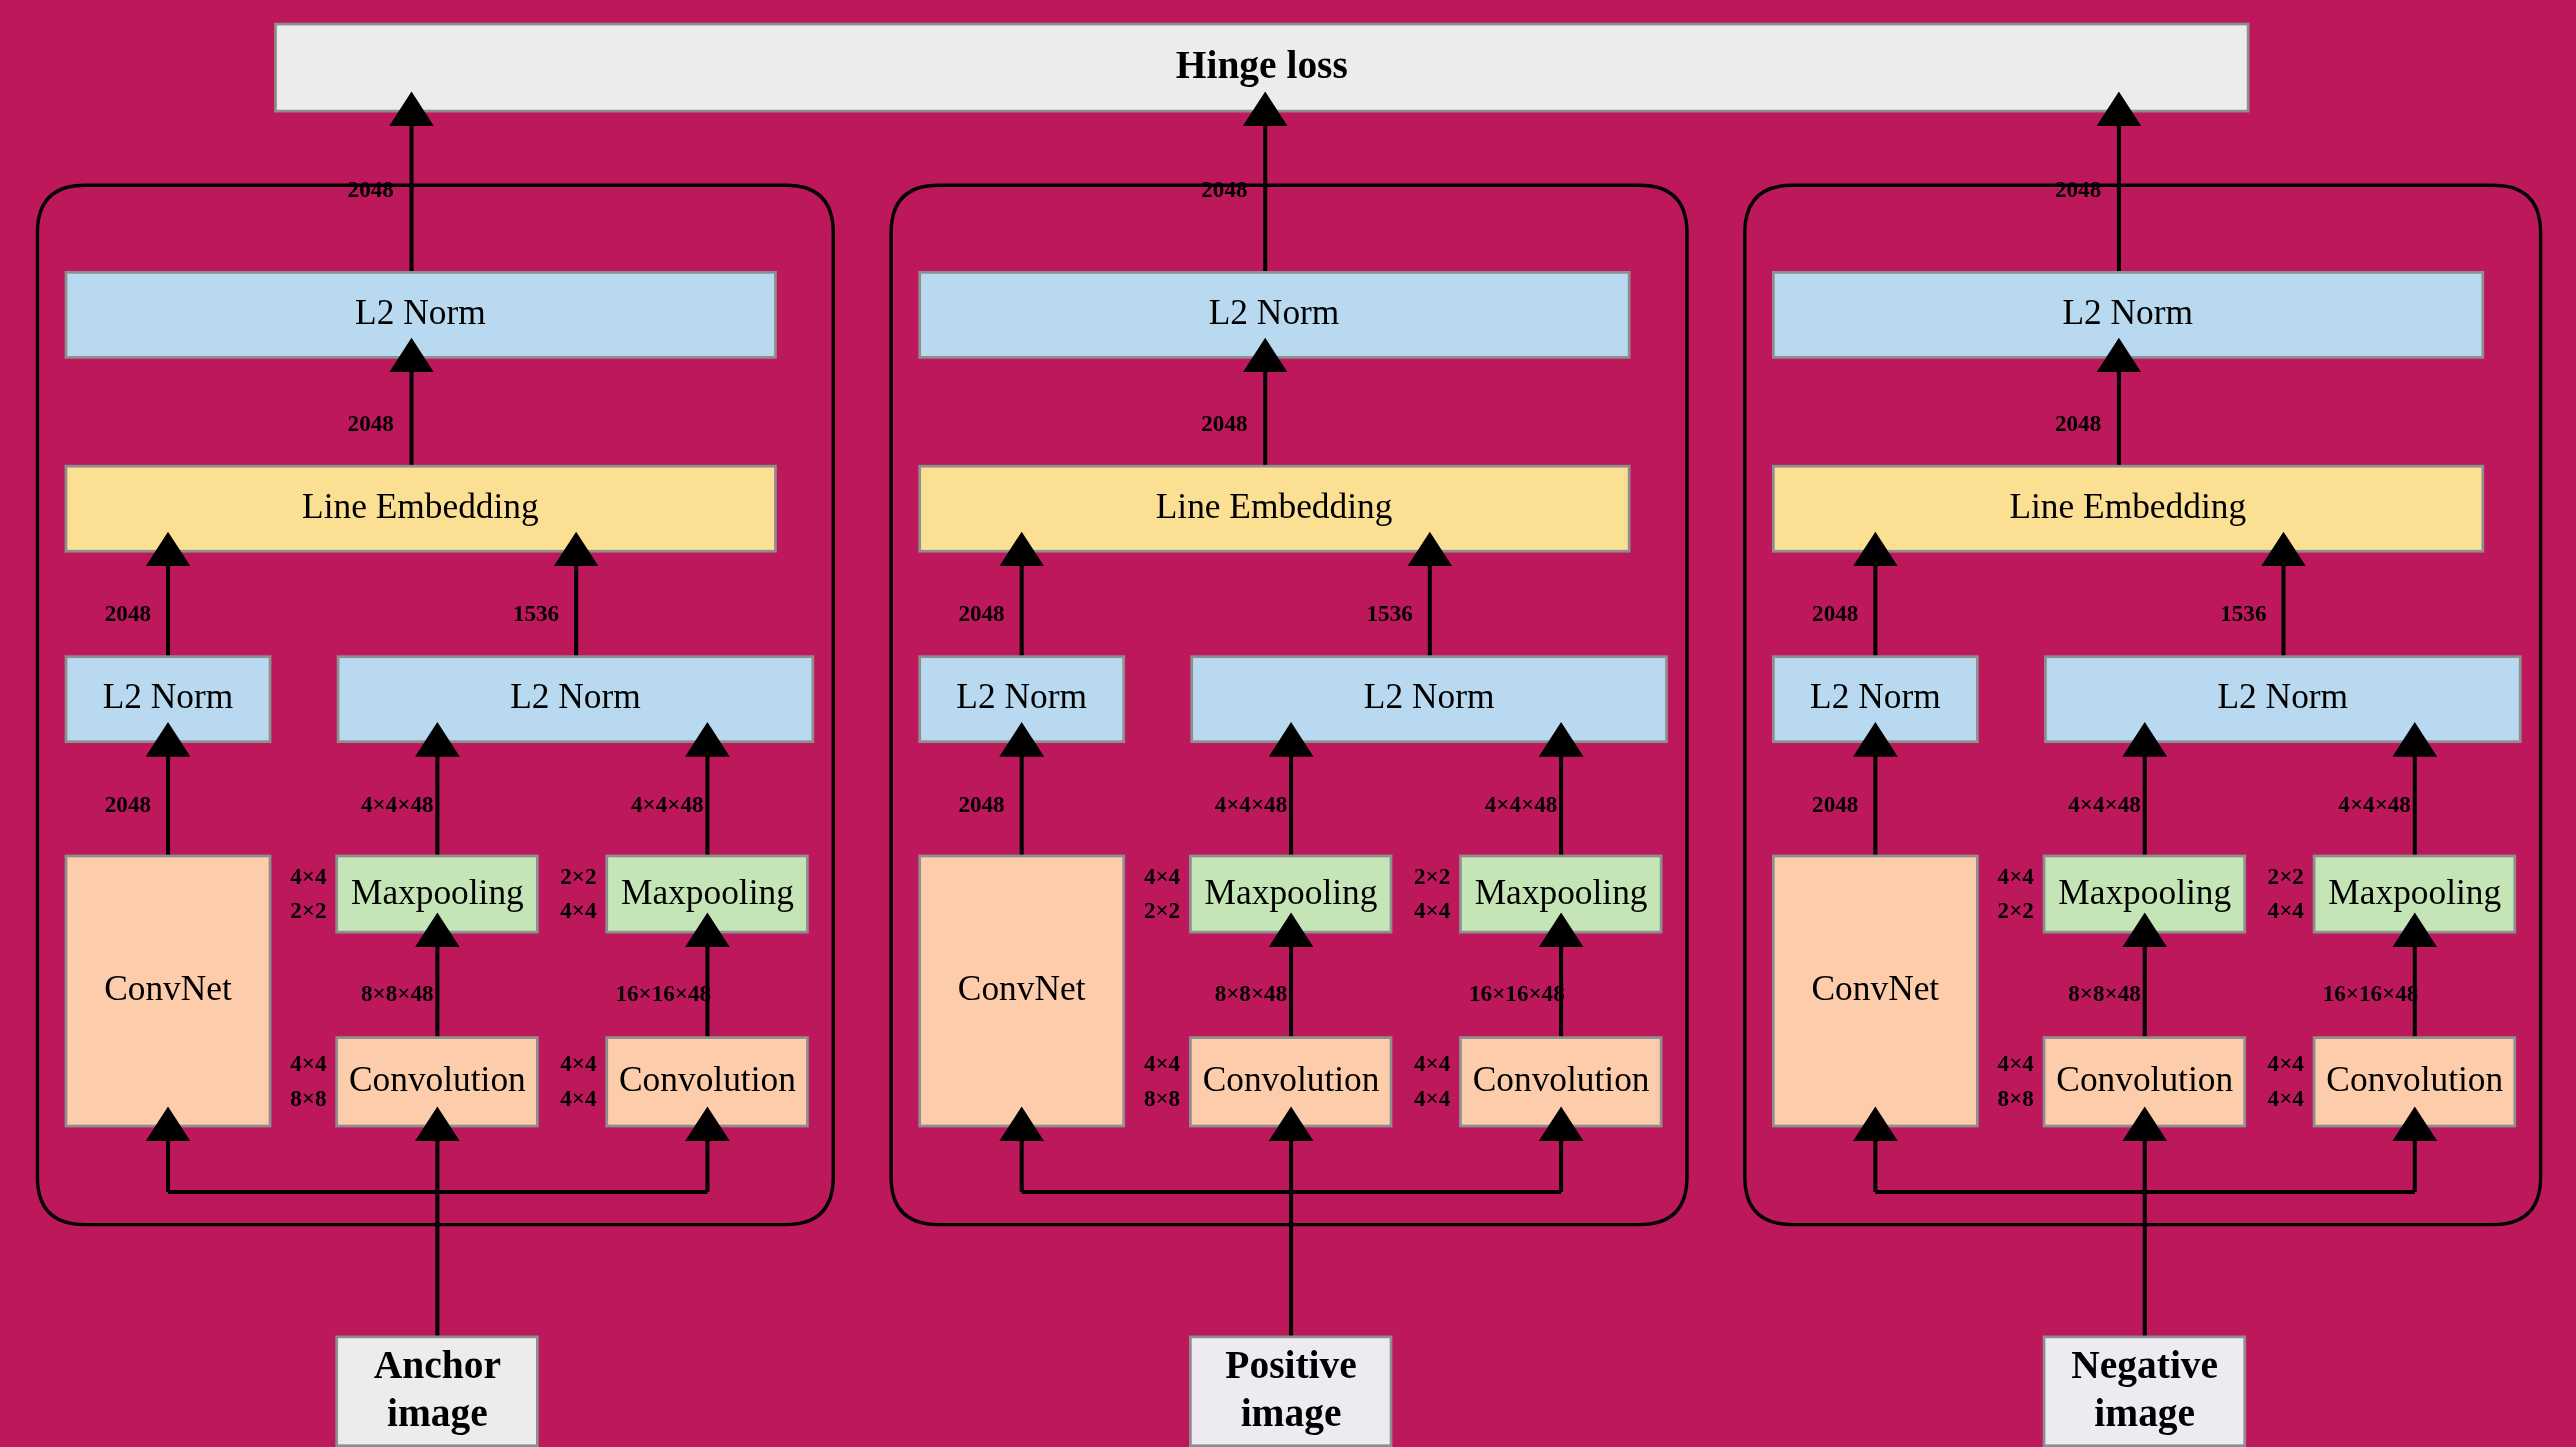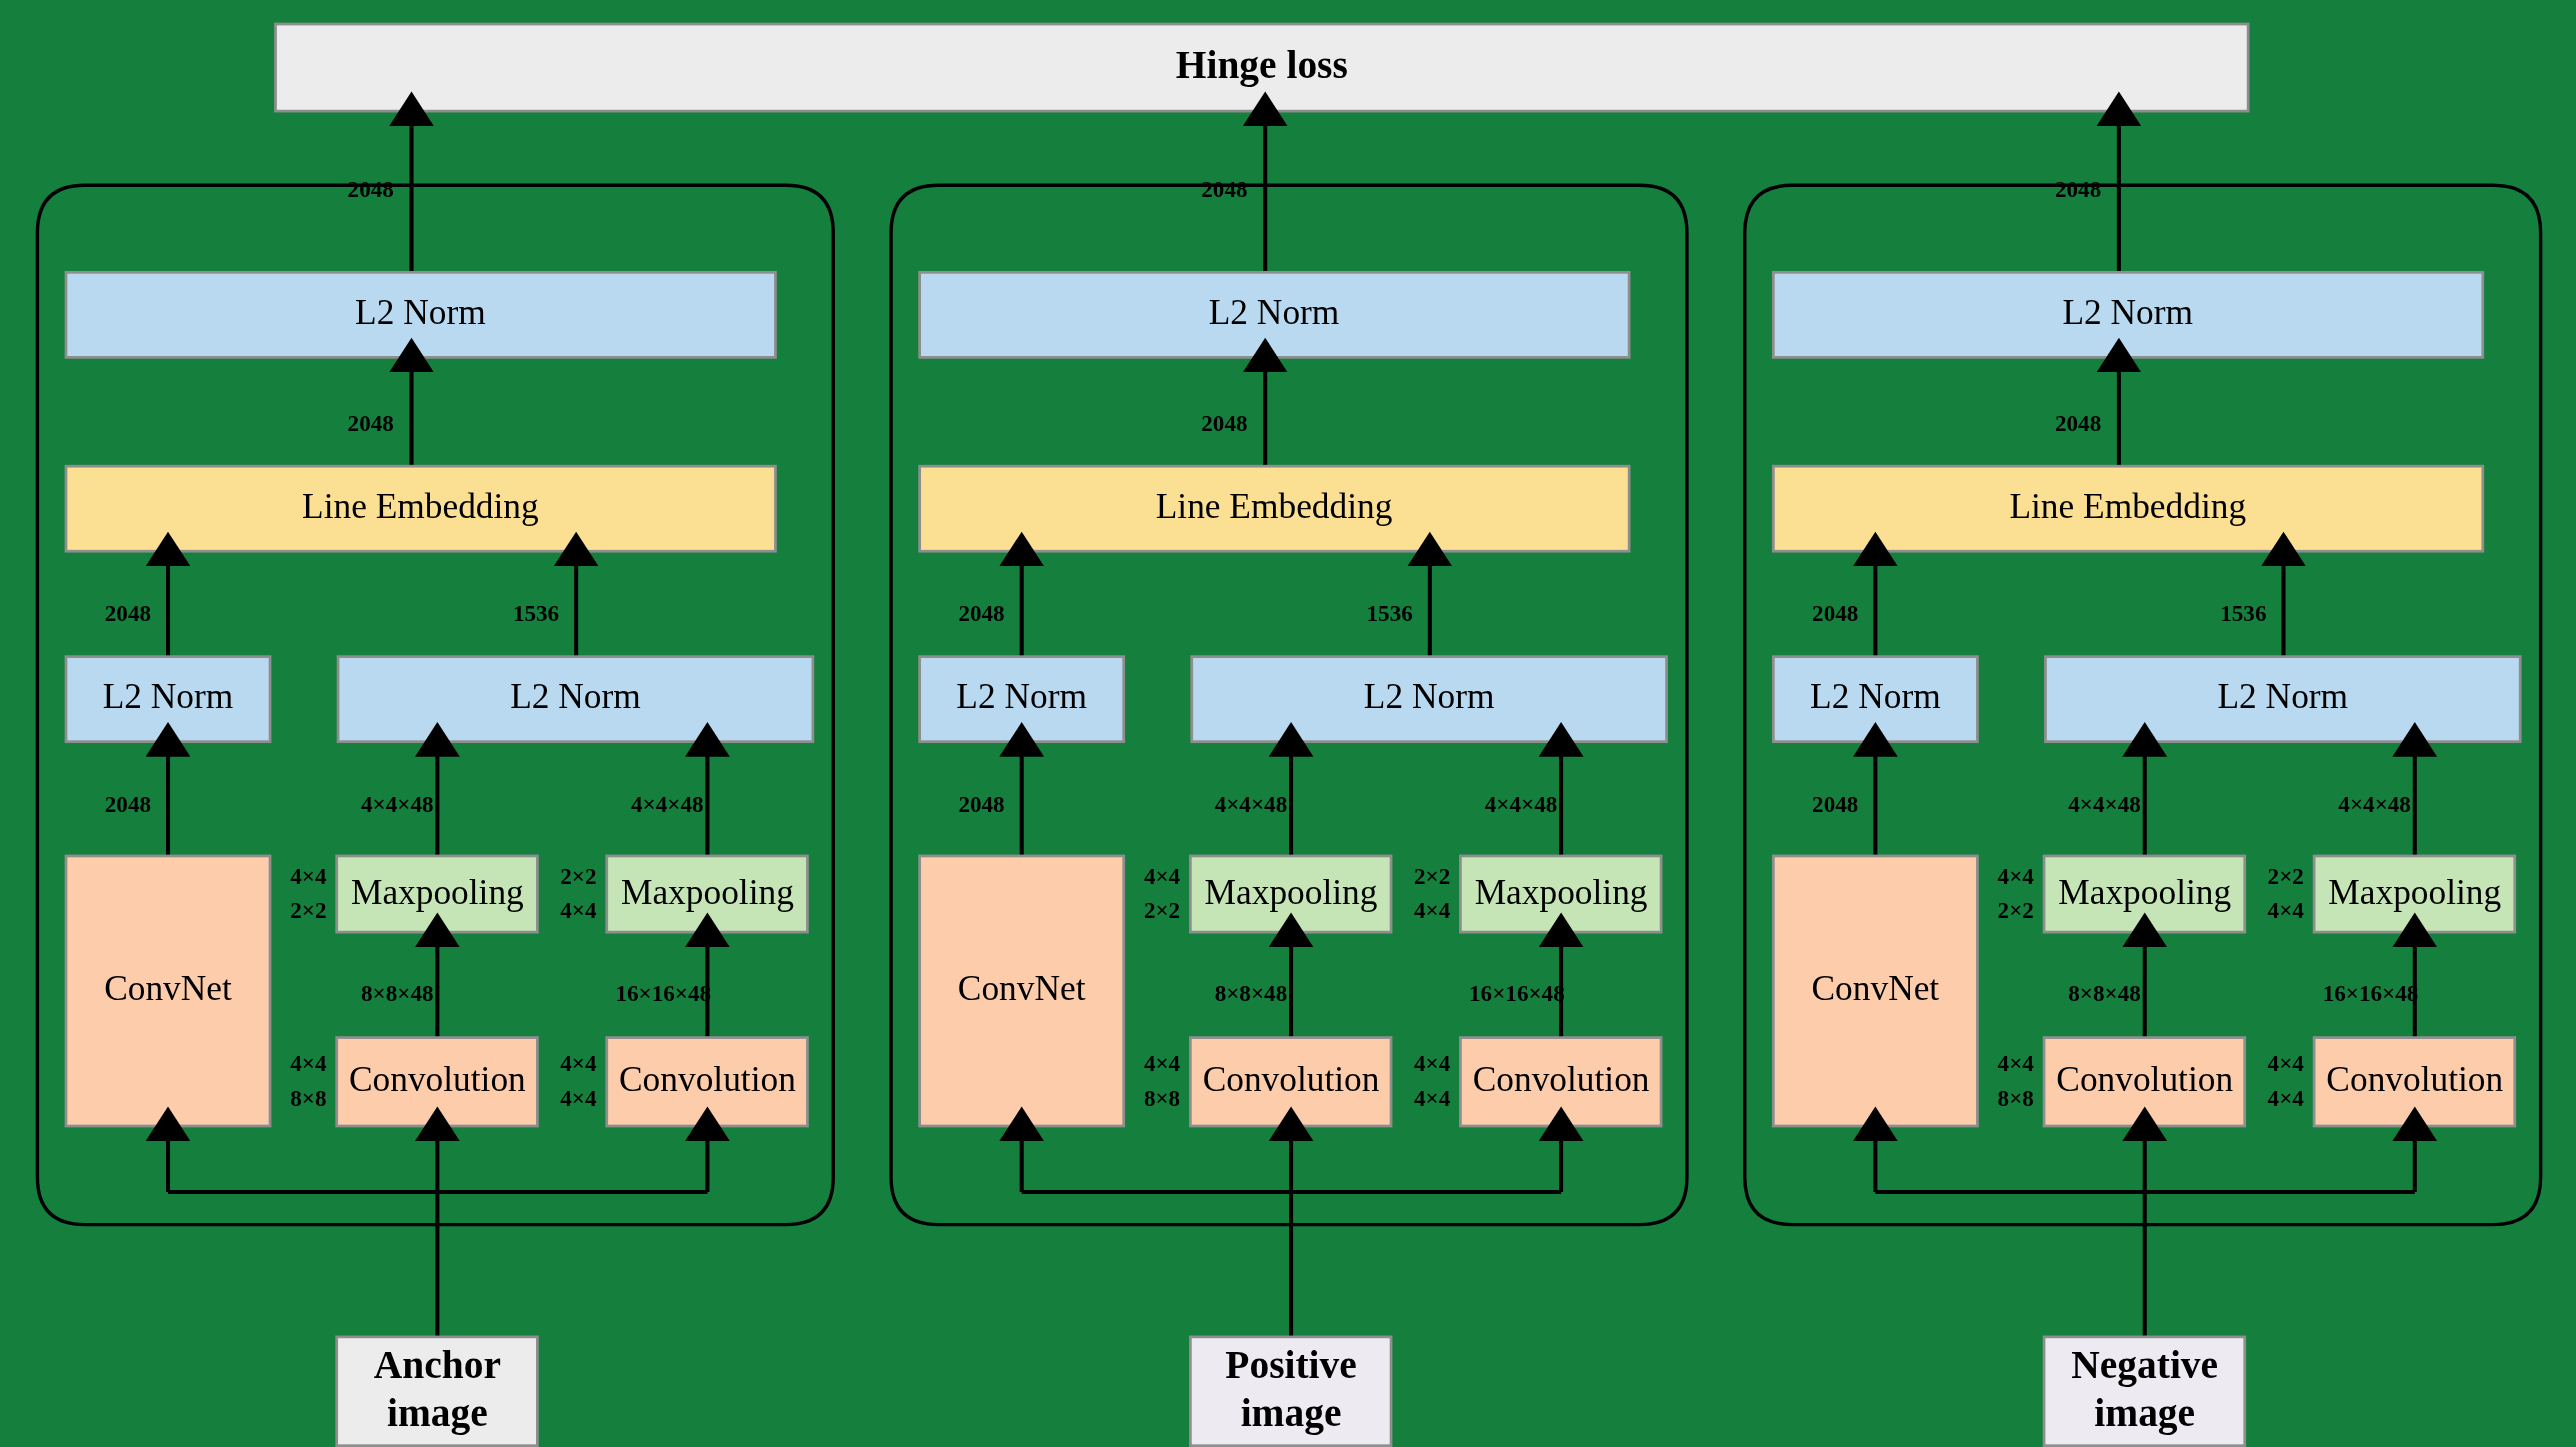--- a/index.html
+++ b/index.html
@@ -8,21 +8,21 @@
     padding: 0;
     background: #ffffff;
   }
   body {
     font-family: "Liberation Serif", "DejaVu Serif", serif;
   }
   #stage {
     position: relative;
     width: 2576px;
     height: 1448px;
-    background: #15803d;
+    background: #be185d;
     overflow: hidden;
   }
   svg.layer {
     position: absolute;
     left: 0;
     top: 0;
     width: 2576px;
     height: 1448px;
   }
   .box-label {

